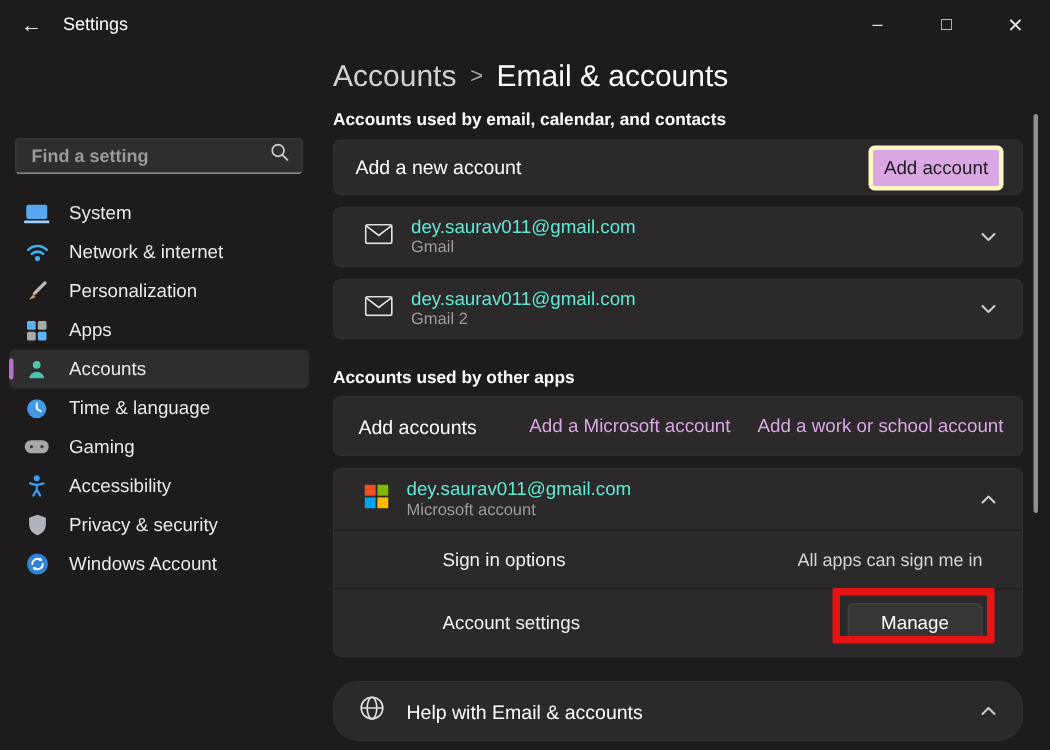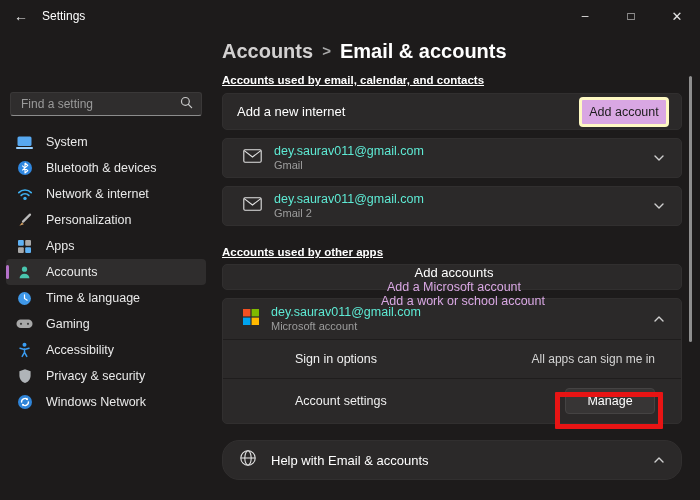--- a/index.html
+++ b/index.html
@@ -19,61 +19,61 @@
   .wc.close{font-size:13px;}
   
   .sidebar{position:absolute;left:0;top:32px;bottom:0;width:212px;}
   .searchbox{
     margin:60px 10px 0 10px;height:22px;border-radius:3px;
     background:#2f2d2d;border:1px solid #3a3838;border-bottom-color:#8c8c8c;
     display:flex;align-items:center;padding:0 8px;
   }
   .searchbox input{
     flex:1;min-width:0;background:transparent;border:none;outline:none;
-    color:#e0e0e0;font-size:12px;font-family:"Liberation Sans",sans-serif;
+    color:#e0e0e0;font-size:12px;font-family:"Liberation Sans",sans-serif;font-weight:bold;
   }
   .searchbox input::placeholder{color:#9a9a9a;}
   .nav{margin-top:13px;}
   .nav-item{
     position:relative;height:26px;margin:0 6px;border-radius:4px;
     display:flex;align-items:center;padding-left:10px;cursor:pointer;
   }
   .nav-item .ic{width:17px;display:flex;justify-content:center;margin-right:13px;}
   .nav-item .lbl{font-size:12.5px;color:#e9e9e9;}
   .nav-item.selected{background:#2f2d2d;}
   .nav-item.selected::before{
     content:"";position:absolute;left:0;top:6px;bottom:6px;width:3px;
     border-radius:2px;background:#b471c9;
   }
   
   .main{position:absolute;left:222px;top:32px;width:460px;bottom:0;padding-top:6px;}
-  .crumbs{height:26px;line-height:26px;font-size:20px;font-weight:700;white-space:nowrap;}
+  .crumbs{height:26px;line-height:26px;font-size:20px;font-weight:400;white-space:nowrap;}
   .crumb-root{color:#d2d0d0;}
   .crumb-sep{color:#a9a9a9;font-size:15px;padding:0 9px;vertical-align:2px;}
   .crumb-page{color:#ffffff;}
-  .sec-label{margin-top:10px;font-size:11.5px;font-weight:bold;color:#fff;text-decoration:underline;}
+  .sec-label{margin-top:10px;font-size:11.5px;font-weight:bold;color:#fff;}
   .sec-label.second{margin-top:20px;}
   .card{
     background:#2b2929;border:1px solid #312f2f;border-radius:5px;
     box-sizing:border-box;
   }
   .row{display:flex;align-items:center;}
   .card-add-new{margin-top:7px;height:37px;padding:0 12px 0 14px;}
   .card-add-new .lbl{flex:1;font-size:13px;}
   .accent-btn{
     background:#d9a7e3;border:3px solid #fef9c3;border-radius:4px;
     color:#1c1c1c;font-size:12.5px;font-family:"Liberation Sans",sans-serif;
     padding:5px 0;width:90px;text-align:center;cursor:pointer;
   }
   .card-mail{margin-top:8px;height:40px;padding:0 16px 0 20px;}
   .mail-txt{margin-left:12px;line-height:1.2;}
   .mail-txt .t{font-size:12.5px;color:#5eead4;}
   .mail-txt .s{font-size:11px;color:#9d9d9d;}
   .chev{margin-left:auto;display:flex;align-items:center;cursor:pointer;}
-  .card-addacc{margin-top:6px;height:26px;padding:0 12px 0 16px;flex-direction:column;}
+  .card-addacc{margin-top:6px;height:40px;padding:0 12px 0 16px;}
   .card-addacc .lbl{flex:1;font-size:13px;}
   .link{color:#d9a7e3;font-size:12.5px;cursor:pointer;white-space:nowrap;}
   .link + .link{margin-left:18px;}
   .card-group{margin-top:8px;padding:0;}
   .grp-row1{height:40px;padding:0 16px 0 20px;}
   .divider{height:1px;background:#1f1d1d;}
   .grp-sub{height:38px;padding:0 26px 0 48px;margin-left:24px;}
   .grp-sub .lbl{flex:1;font-size:12.5px;color:#f0f0f0;}
   .grp-sub .val{font-size:12px;color:#d4d4d4;}
   .grp-sub.last{height:44px;}
@@ -126,29 +126,20 @@
       <div class="nav-item">
         <span class="ic">
           <svg width="17" height="15" viewBox="0 0 17 15">
             <rect x="1.5" y="1.5" width="14" height="9.5" rx="1.5" fill="#57a8f0"></rect>
             <rect x="0" y="12" width="17" height="1.9" rx="0.9" fill="#9ad1ff"></rect>
           </svg>
         </span>
         <span class="lbl">System</span>
       </div>
 
-      <div class="nav-item">
-        <span class="ic">
-          <svg width="16" height="16" viewBox="0 0 16 16">
-            <circle cx="8" cy="8" r="7" fill="#2f87e0"></circle>
-            <path d="M8 3 L8 13 L10.8 10.6 L5.2 5.7 M8 3 L10.8 5.4 L5.2 10.3" fill="none" stroke="#fff" stroke-width="1.1" stroke-linejoin="round"></path>
-          </svg>
-        </span>
-        <span class="lbl">Bluetooth &amp; devices</span>
-      </div>
 
       <div class="nav-item">
         <span class="ic">
           <svg width="16" height="14" viewBox="0 0 16 14">
             <path d="M1.8 5.6 A8.7 8.7 0 0 1 14.2 5.6" fill="none" stroke="#3fb0f0" stroke-width="1.7" stroke-linecap="round"></path>
             <path d="M4.2 8.3 A5.4 5.4 0 0 1 11.8 8.3" fill="none" stroke="#3fb0f0" stroke-width="1.7" stroke-linecap="round"></path>
             <circle cx="8" cy="11.4" r="1.7" fill="#3fb0f0"></circle>
           </svg>
         </span>
         <span class="lbl">Network &amp; internet</span>
@@ -229,36 +220,36 @@
       <div class="nav-item">
         <span class="ic">
           <svg width="16" height="16" viewBox="0 0 16 16">
             <circle cx="8" cy="8" r="7" fill="#2f84d8"></circle>
             <path d="M4.6 8.6 A3.5 3.5 0 0 1 10.6 5.6" fill="none" stroke="#fff" stroke-width="1.3"></path>
             <path d="M11.4 7.4 A3.5 3.5 0 0 1 5.4 10.4" fill="none" stroke="#fff" stroke-width="1.3"></path>
             <path d="M10.2 3.6 L11.2 6.2 L8.6 5.8 Z" fill="#fff"></path>
             <path d="M5.8 12.4 L4.8 9.8 L7.4 10.2 Z" fill="#fff"></path>
           </svg>
         </span>
-        <span class="lbl">Windows Network</span>
+        <span class="lbl">Windows Account</span>
       </div>
 
     </div>
   </div>
 
   <div class="main">
 
     <div class="crumbs">
       <span class="crumb-root">Accounts</span><span class="crumb-sep">&gt;</span><span class="crumb-page">Email &amp; accounts</span>
     </div>
 
     <div class="sec-label">Accounts used by email, calendar, and contacts</div>
 
     <div class="card row card-add-new">
-      <span class="lbl">Add a new internet</span>
+      <span class="lbl">Add a new account</span>
       <button class="accent-btn">Add account</button>
     </div>
 
     <div class="card row card-mail">
       <span>
         <svg width="19" height="14" viewBox="0 0 19 14">
           <rect x="0.8" y="0.8" width="17.4" height="12.4" rx="1.2" fill="none" stroke="#e2e2e2" stroke-width="1.1"></rect>
           <path d="M1.2 1.6 L9.5 8 L17.8 1.6" fill="none" stroke="#e2e2e2" stroke-width="1.1"></path>
         </svg>
       </span>

